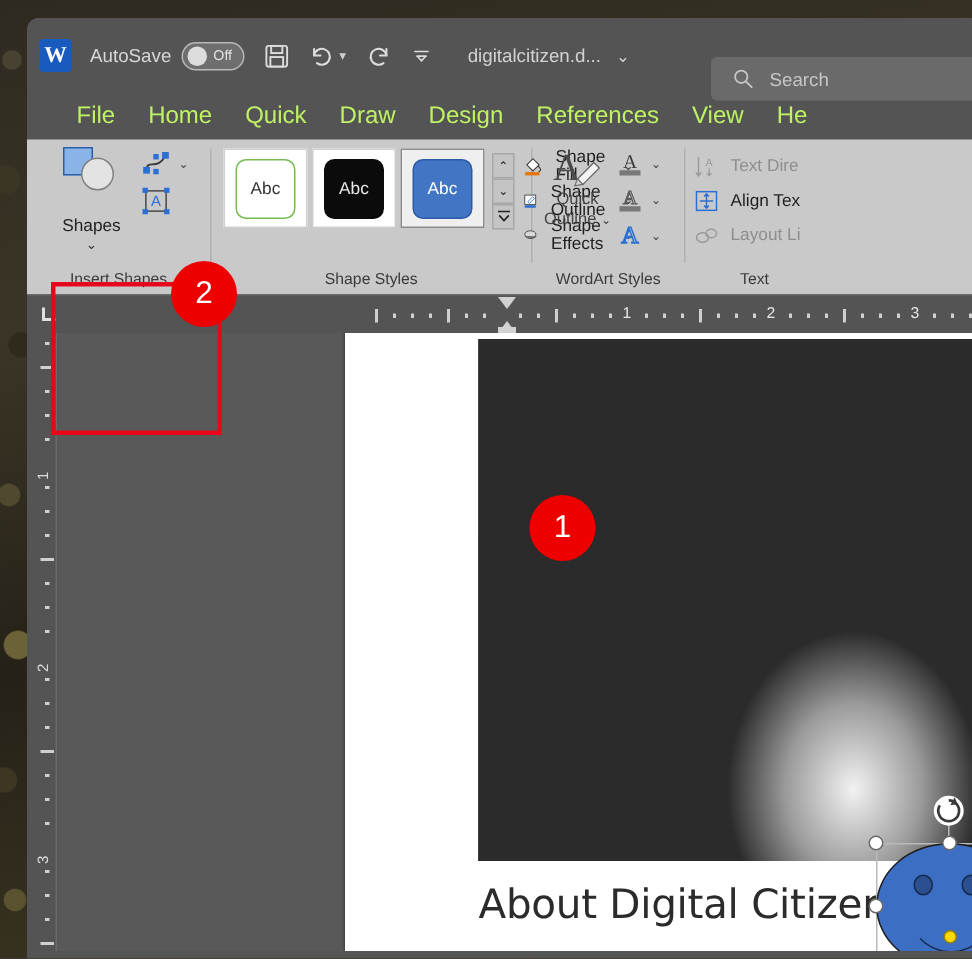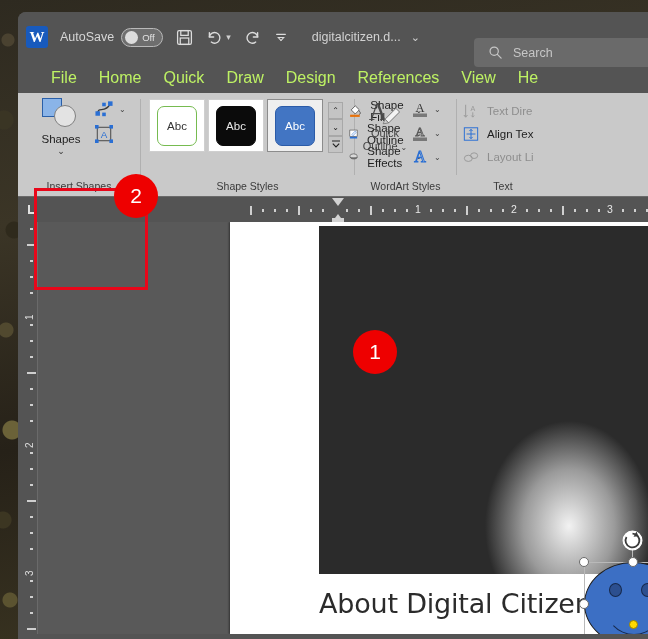--- a/index.html
+++ b/index.html
@@ -164,21 +164,21 @@
   .shapes-glyph .sq {
     position: absolute; left: 2px; top: 1px;
     width: 20px; height: 19px;
     background: #8ab4e8; border: 1.5px solid #2a5fa8;
   }
   .shapes-glyph .ci {
     position: absolute; left: 14px; top: 8px;
     width: 22px; height: 22px; border-radius: 50%;
     background: #e3e3e3; border: 1.5px solid #808080;
   }
-  .shapes-text { font-size: 11.5px; color: #222; margin-top: 6px; }
+  .shapes-text { font-size: 11.5px; color: #222; margin-top: 18px; }
   .shapes-caret { font-size: 9px; color: #333; margin-top: 1px; }
   .mini-btn-col {
     margin-left: 2px; margin-top: 7px;
     display: flex; flex-direction: column; gap: 7px;
   }
   .mini-btn { display: flex; align-items: center; }
   .mini-caret { font-size: 8px; color: #444; margin-left: 5px; }
 
   
   #g-shape-styles { width: 213px; }

